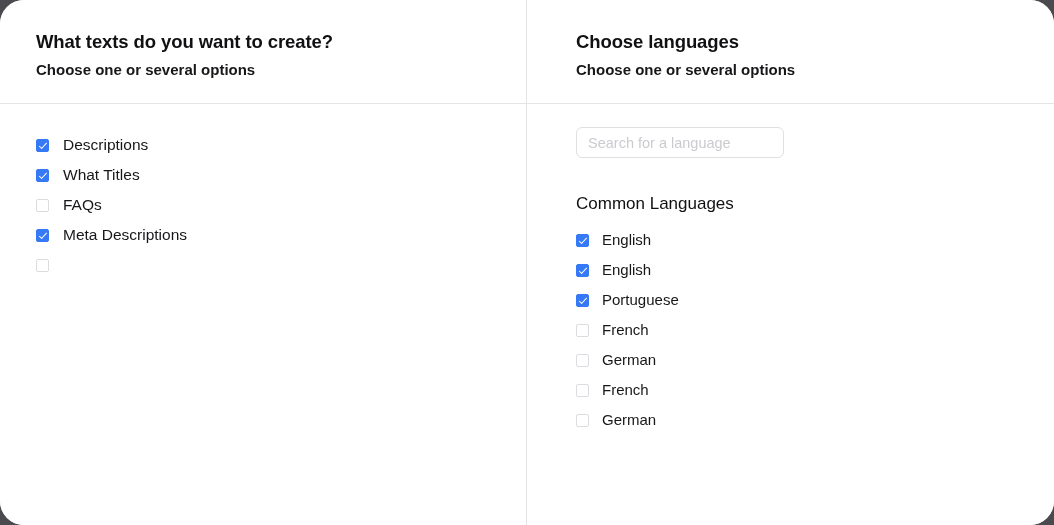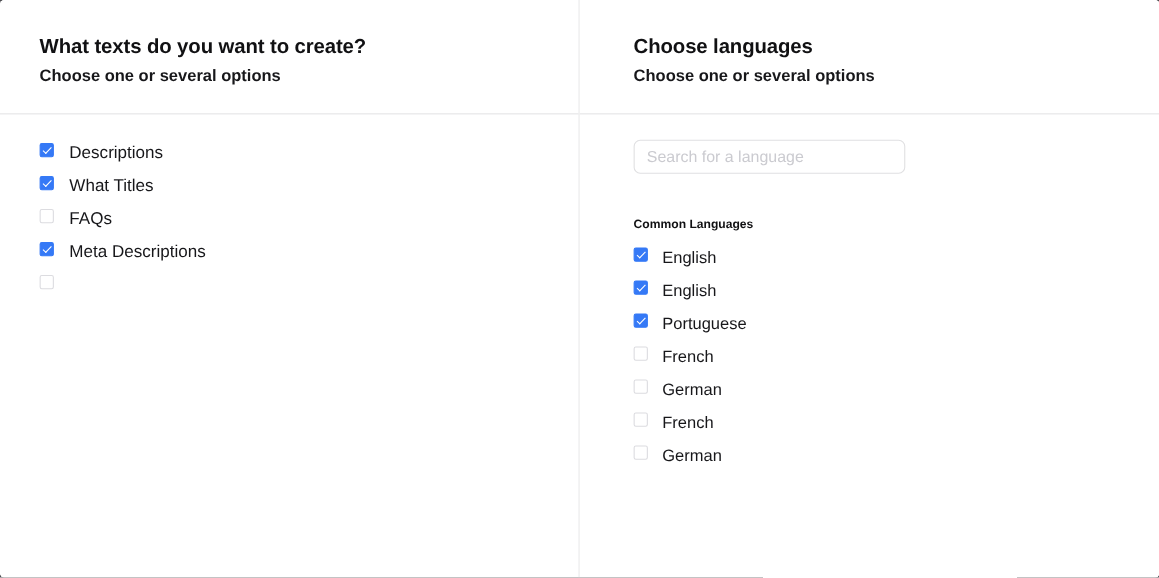--- a/index.html
+++ b/index.html
@@ -14,21 +14,21 @@
     font-family: "Liberation Sans", sans-serif;
     -webkit-font-smoothing: antialiased;
     overflow: hidden;
   }
 
   .card {
     position: relative;
     width: 1054px;
     height: 525px;
     background: #ffffff;
-    border-radius: 4px;
+    border-radius: 24px;
     overflow: hidden;
     box-sizing: border-box;
     display: flex;
   }
 
   
   .panel {
     position: relative;
     width: 527px;
     height: 525px;
@@ -79,58 +79,59 @@
     padding: 23px 0 0 49px;
   }
 
   
   .search-wrap {
     width: 247px;
     height: 31px;
     box-sizing: border-box;
   }
   .search-input {
-    width: 247px;
+    width: 208px;
     height: 31px;
     box-sizing: border-box;
     border: 1px solid #e0e0e2;
     border-radius: 6px;
     background: #ffffff;
     padding: 0 11px;
     font-family: "Liberation Sans", sans-serif;
     font-size: 14.5px;
     color: #3c3c40;
     outline: none;
   }
   .search-input::placeholder {
     color: #cbcbd0;
     opacity: 1;
   }
 
   
   .group-heading {
     margin: 0;
     padding-top: 36px;
-    font-size: 11px;
-    font-weight: bold;
+    font-size: 17px;
+    font-weight: normal;
     color: #111113;
     line-height: 20px;
   }
 
   
   .check-list {
     list-style: none;
     margin: 0;
     padding: 0;
   }
   .list-left { margin-top: 0; }
   .list-right { margin-top: 11px; }
 
   .check-item {
     display: flex;
+    align-items: center;
     height: 30px;
     cursor: pointer;
   }
 
   .box {
     position: relative;
     flex: 0 0 auto;
     width: 13px;
     height: 13px;
     box-sizing: border-box;

